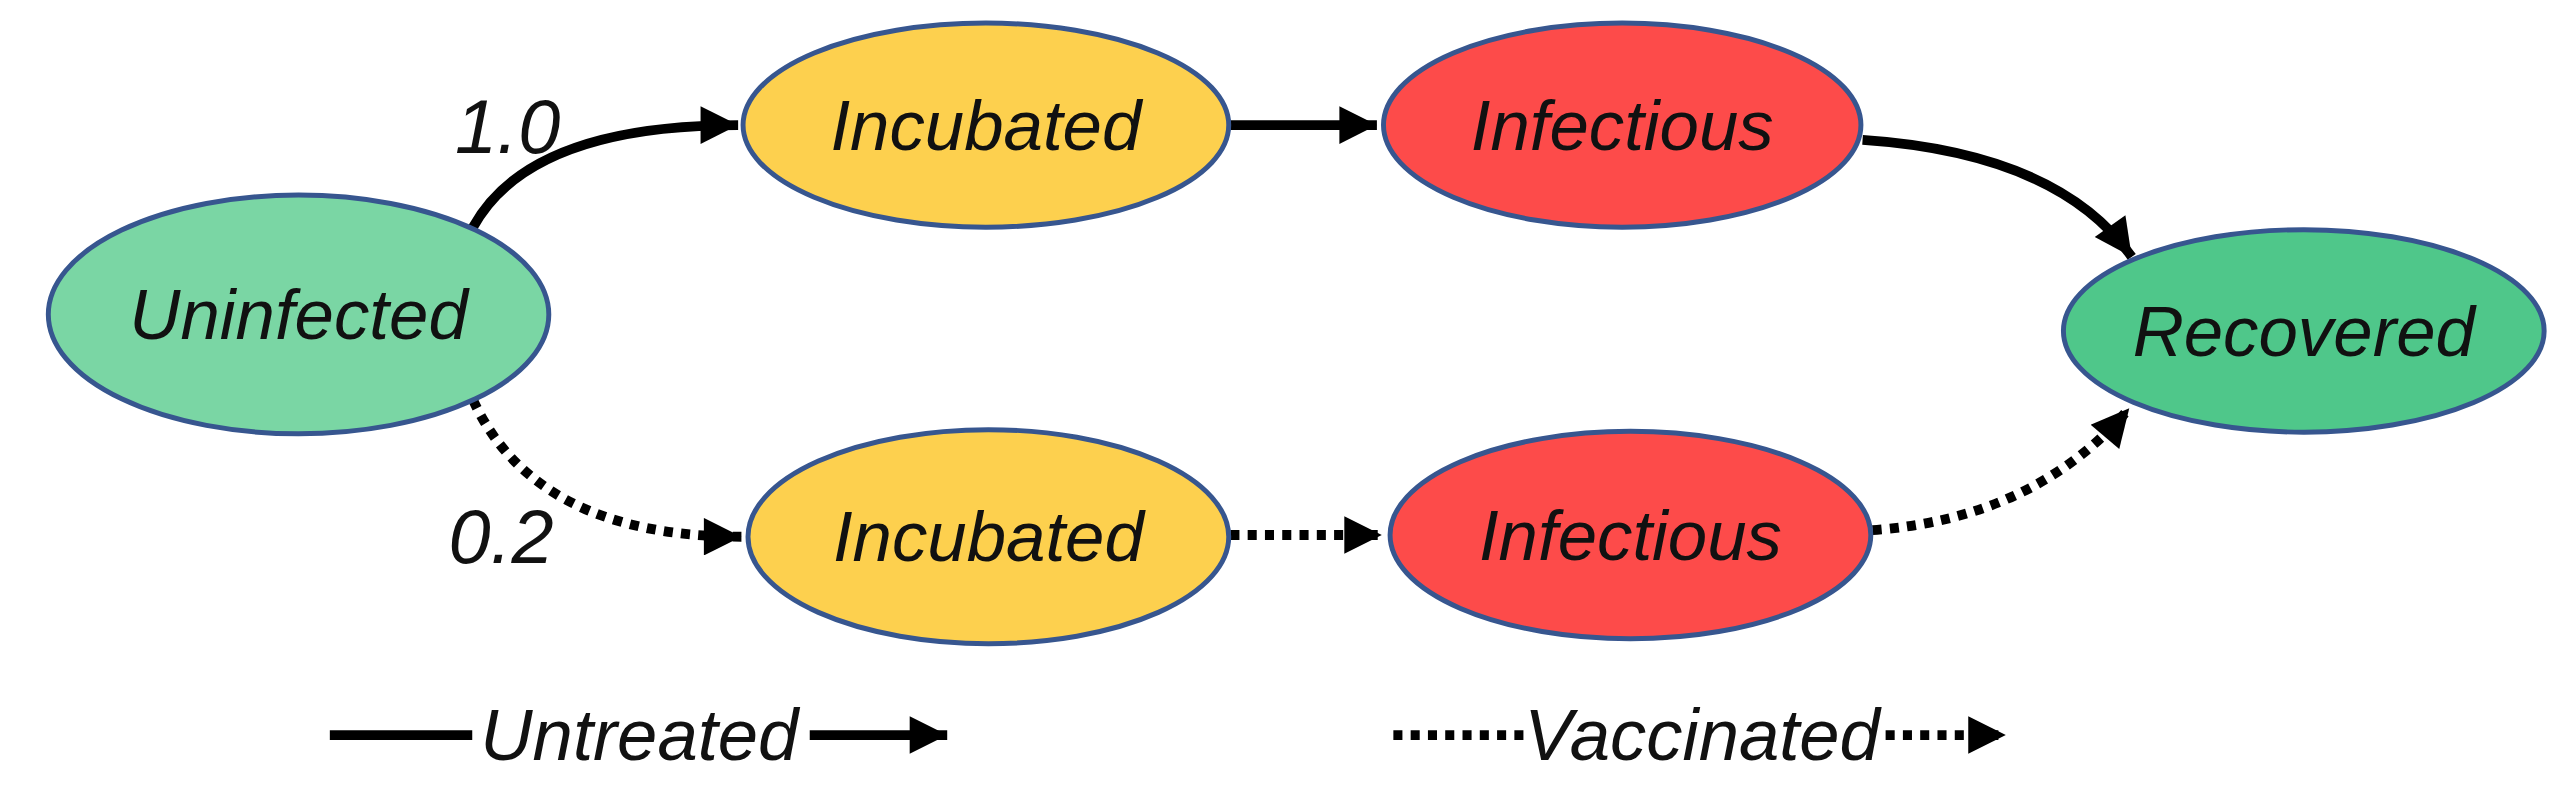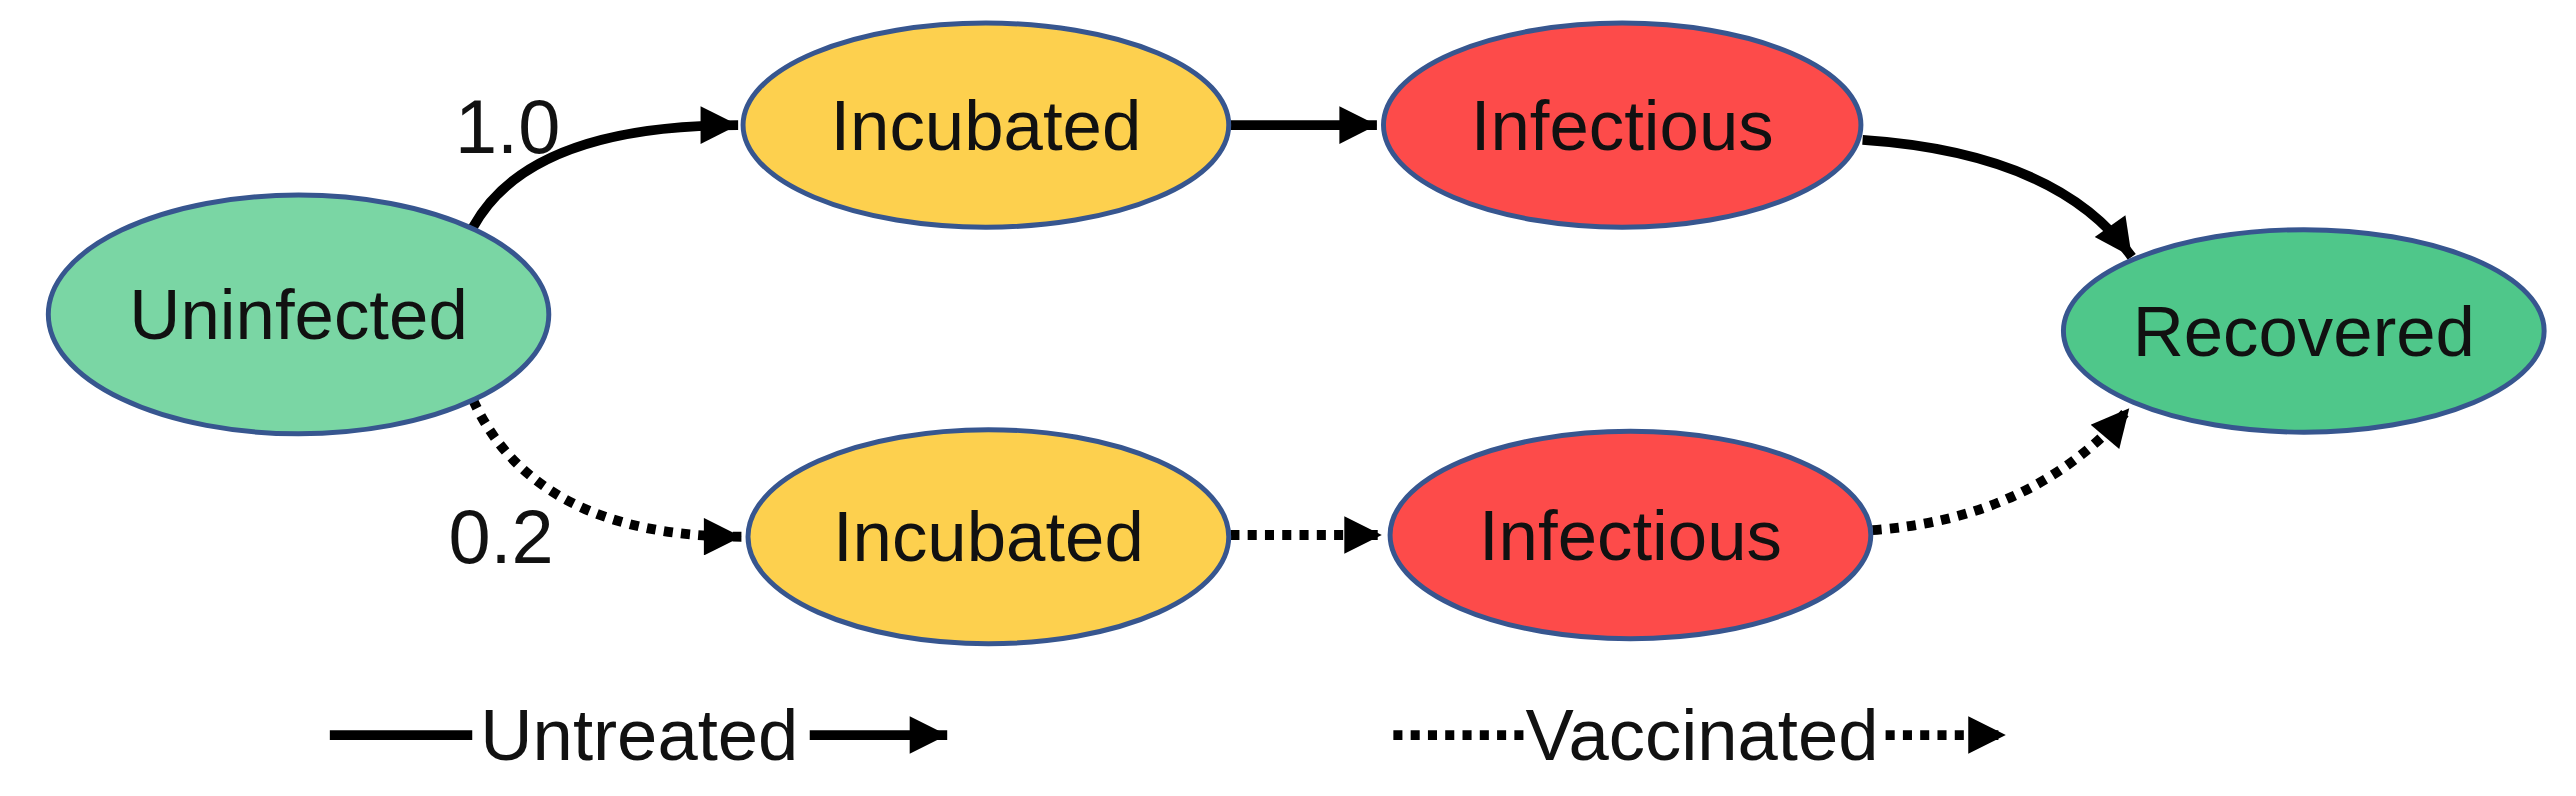--- a/index.html
+++ b/index.html
@@ -8,20 +8,21 @@
     background: #ffffff;
     width: 2576px;
     height: 796px;
     overflow: hidden;
   }
   .stage {
     position: relative;
     width: 2576px;
     height: 796px;
     background: #ffffff;
+    font-style: italic;
   }
   svg {
     display: block;
     font-family: "Liberation Sans", sans-serif;
   }
   .node-label {
     font-size: 86px;
     fill: #111111;
     text-anchor: middle;
   }

